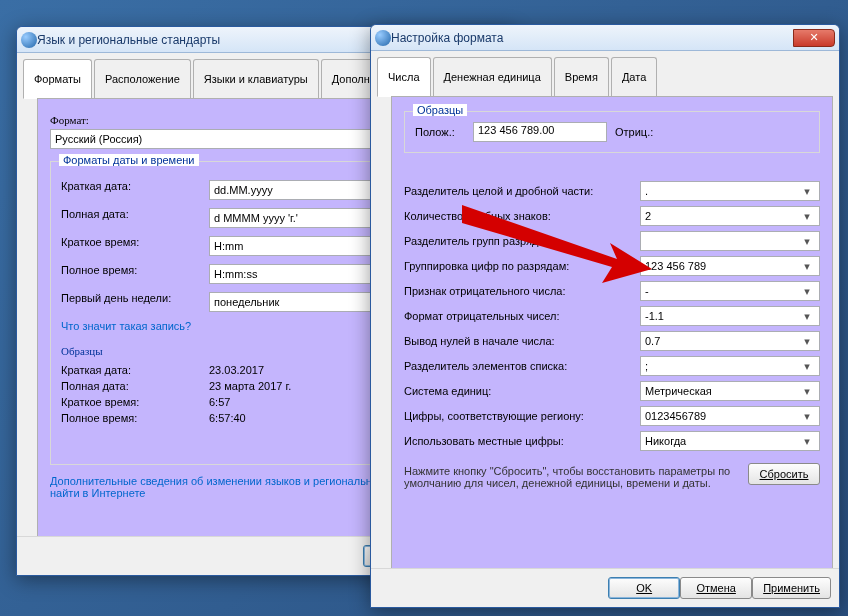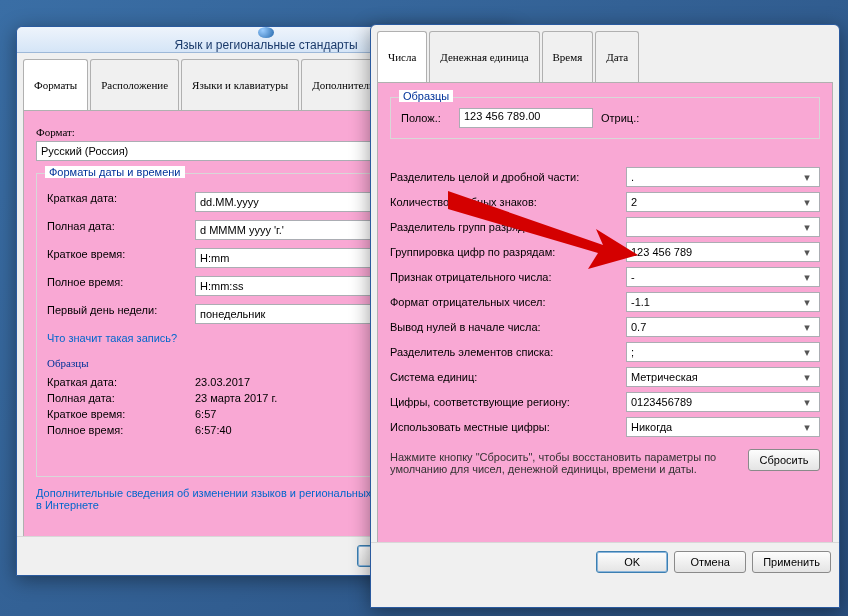--- a/index.html
+++ b/index.html
@@ -1,50 +1,50 @@
 <!DOCTYPE html>
 <html><head>
 <meta charset="utf-8">
 <style>
 * { box-sizing: border-box; margin: 0; padding: 0; font-family: "Segoe UI", Tahoma, sans-serif; font-size: 11px; }
 body { width: 848px; height: 616px; background: linear-gradient(135deg, #3a6ea5, #2a5080); position: relative; overflow: hidden; }
 
 .window { position: absolute; background: #f0f0f0; border: 1px solid #2a5a9e; border-radius: 6px 6px 0 0; box-shadow: 0 4px 20px rgba(0,0,0,0.4); }
-.titlebar { height: 26px; background: linear-gradient(#eef4fb, #d5e5f7); border-bottom: 1px solid #9db8d8; display: flex; align-items: center; padding: 0 4px; border-radius: 6px 6px 0 0; flex-direction: column; }
+.titlebar { height: 26px; background: linear-gradient(#eef4fb, #d5e5f7); border-bottom: 1px solid #9db8d8; display: flex; align-items: center; padding: 0 4px; border-radius: 6px 6px 0 0; }
 .titlebar .title { flex: 1; color: #1a3a6a; font-size: 12px; }
 .titlebar .close { width: 42px; height: 18px; background: linear-gradient(#e67a6a, #c93a2a); border: 1px solid #8a2a1a; border-radius: 0 4px 4px 0; color: #fff; display: flex; align-items: center; justify-content: center; cursor: pointer; }
 .win1 { left: 16px; top: 26px; width: 500px; height: 550px; }
 .win2 { left: 370px; top: 24px; width: 470px; height: 584px; z-index: 10; }
 
 .tabs { display: flex; padding: 6px 6px 0 6px; gap: 2px; }
-.tab { padding: 19px 10px; background: #f0f0f0; border: 1px solid #b0b0b0; border-bottom: none; border-radius: 3px 3px 0 0; cursor: pointer; font-family: Liberation Serif, serif; }
+.tab { padding: 13px 10px; background: #f0f0f0; border: 1px solid #b0b0b0; border-bottom: none; border-radius: 3px 3px 0 0; cursor: pointer; }
 .tab.active { background: #fff; border-bottom: 1px solid #fff; margin-bottom: -1px; }
-.body { background: #f9a8d4; margin: 0 6px 6px 6px; border: 1px solid #b0b0b0; padding: 12px; height: calc(100% - 30px); position: relative; }
+.body { background: #c4b5fd; margin: 0 6px 6px 20px; border: 1px solid #b0b0b0; padding: 12px; height: calc(100% - 30px); position: relative; }
 
 .lbl { color: #000; padding: 3px 0; font-family: Liberation Serif, serif; }
 .link { color: #0066cc; cursor: pointer; }
 
 .dropdown { border: 1px solid #abadb3; background: #fff; height: 20px; padding: 9px 4px; display: flex; align-items: center; justify-content: space-between; cursor: pointer; }
 .dropdown .arrow { width: 16px; text-align: center; color: #555; }
 
 .groupbox { border: 1px solid #d8d8d8; margin-top: 12px; padding: 10px; position: relative; }
 .groupbox .legend { position: absolute; top: -8px; left: 8px; background: #fff; padding: 0 4px; color: #003399; }
 
 .row { display: flex; align-items: flex-start; margin: 8px 0; gap: 8px; }
 .row .k { width: 140px; }
 .row .v { flex: 1; }
 
 .row2 { display: flex; align-items: center; margin: 5px 0; gap: 16px; }
 .row2 .k2 { width: 220px; }
 .row2 .v2 { flex: 1; }
 
 .textbox { border: 1px solid #abadb3; background: #fff; height: 20px; padding: 1px 4px; }
 
-.btnbar { display: flex; justify-content: flex-end; gap: 6px; padding: 8px; border-top: 1px solid #d8d8d8; background: #f0f0f0; position: absolute; bottom: 0; left: 0; right: 0; }
-.btn { min-width: 72px; height: 22px; border: 1px solid #8a8a8a; background: linear-gradient(#fdfdfd, #e4e4e4); border-radius: 3px; cursor: pointer; padding: 0 10px; }
+.btnbar { display: flex; justify-content: flex-end; padding: 8px; border-top: 1px solid #d8d8d8; background: #f0f0f0; position: absolute; bottom: 0; left: 0; right: 0; }
+.btn { min-width: 72px; height: 22px; border: 1px solid #8a8a8a; background: linear-gradient(#fdfdfd, #e4e4e4); border-radius: 3px; cursor: pointer; padding: 0 10px; text-decoration: underline; }
 .btn.default { border-color: #3c7fb1; box-shadow: 0 0 0 1px #8ab5db inset; }
 
 .arrow-overlay { position: absolute; left: 70px; top: 108px; pointer-events: none; z-index: 20; }
 
 .samples { display: flex; align-items: center; gap: 8px; }
 .samples .slabel { width: 50px; }
 .samples .sbox { width: 134px; }
 
 .footer-note { font-size: 11px; color: #333; margin-top: 6px; max-width: 330px; }
 .reset-row { display: flex; align-items: center; justify-content: space-between; margin-top: 8px; }
@@ -138,20 +138,27 @@
       <div class="link" style="margin-top:10px">Дополнительные сведения об изменении языков и региональных форматов можно найти в Интернете</div>
     </div>
     <div class="btnbar">
       <button class="btn default">OK</button>
       <button class="btn">Отмена</button>
     </div>
   </div>
 </div>
 
 <div class="window win2">
+  <div class="titlebar">
+    <span class="globe-icon"></span>
+    <span class="title">Настройка формата</span>
+    <div class="close">
+        <span>✕</span>
+      </div>
+  </div>
   <div style="padding:0; height:calc(100% - 26px); position:relative;">
     <div class="tabs">
       <div class="tab active">Числа</div>
       <div class="tab">Денежная единица</div>
       <div class="tab">Время</div>
       <div class="tab">Дата</div>
     </div>
     <div class="body" style="height:calc(100% - 74px);">
 
       <div class="groupbox" style="margin-top:2px">

